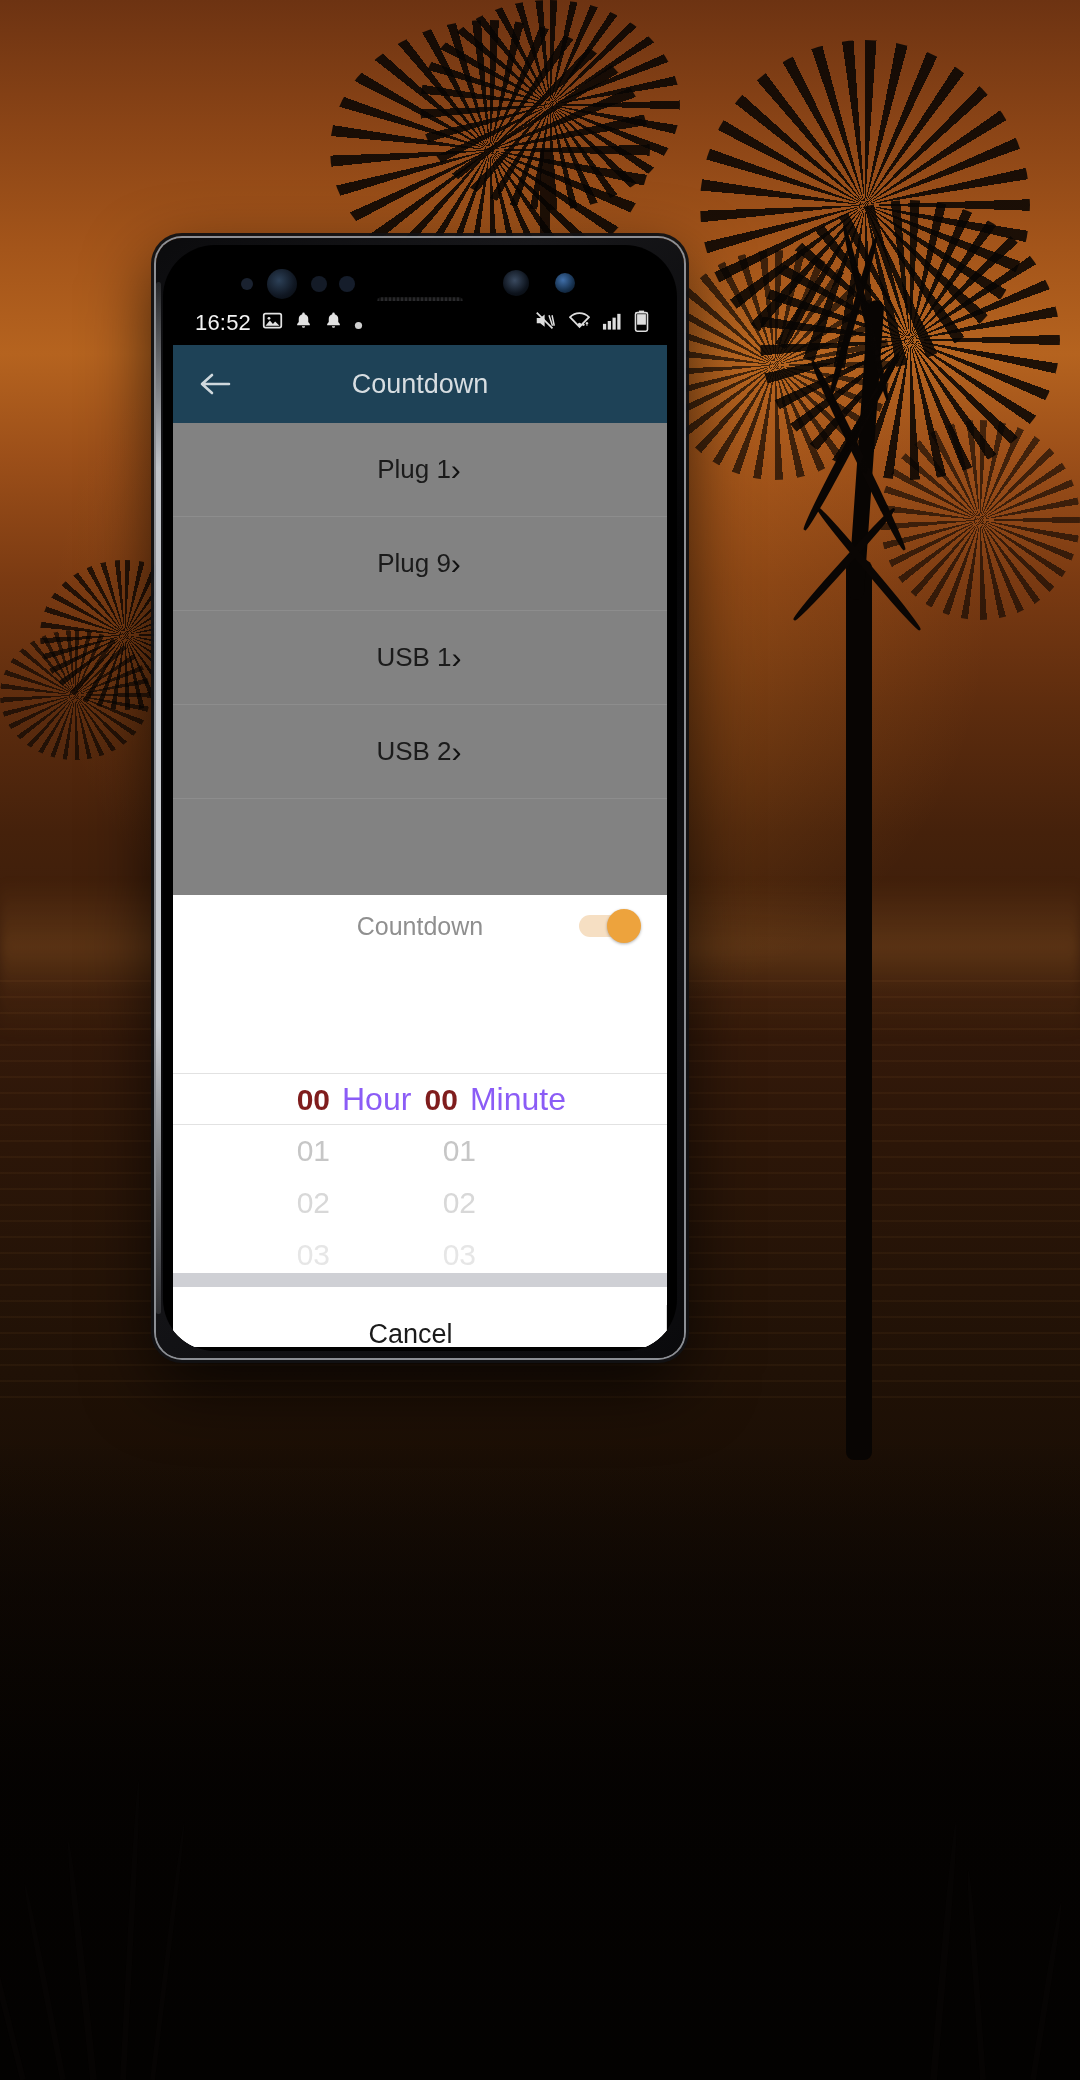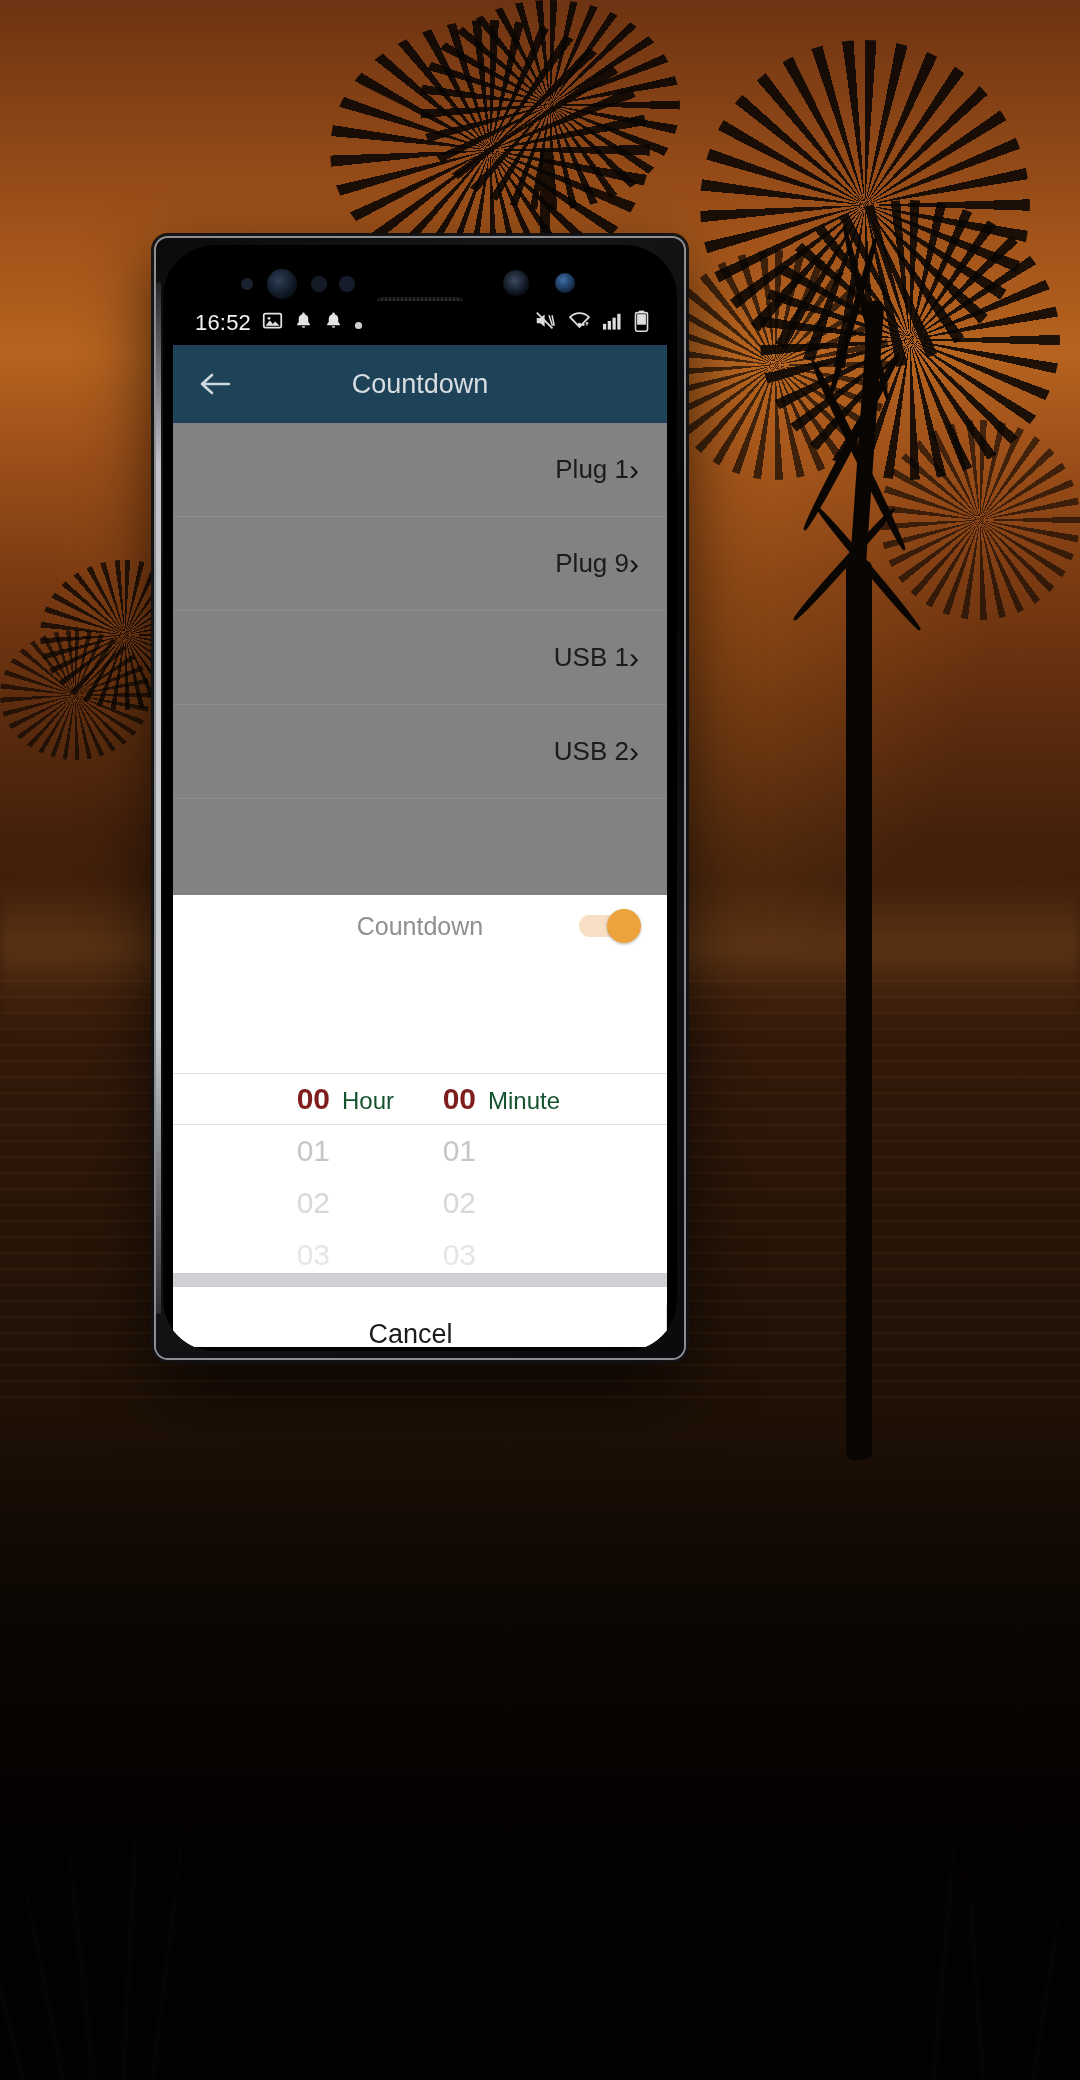--- a/index.html
+++ b/index.html
@@ -76,21 +76,21 @@
     background:#060403;
     transform-origin:bottom center;
     border-radius:50% 50% 0 0;
   }
 
   
   #phone{
     position:absolute;
     left:156px; top:238px;
     width:528px; height:1120px;
-    border-radius:12px;
+    border-radius:26px;
     background:linear-gradient(145deg,#0b0b0d 0%,#17171a 18%,#050506 45%,#131316 72%,#0a0a0c 100%);
     box-shadow:
       0 0 0 2px rgba(215,220,228,0.62),
       0 0 0 5px rgba(18,18,20,0.95),
       0 26px 70px rgba(0,0,0,0.75);
   }
   #phone::after{ 
     content:"";
     position:absolute; left:0; top:44px; bottom:44px; width:5px;
     border-radius:6px;
@@ -141,21 +141,21 @@
   }
   #back-arrow{ width:40px; height:40px; display:flex; align-items:center; justify-content:center; }
   #appbar-title{
     position:absolute; left:0; right:0; text-align:center;
     color:#d7dde1; font-size:27px; pointer-events:none;
   }
 
   
   #devicelist{ background:#828282; }
   .device-row{
-    height:94px; display:flex; align-items:center; justify-content:flex-end;
+    height:94px; display:flex; align-items:center; justify-content:center;
     padding:0 28px 0 26px;
     border-bottom:1px solid #8d8d8d;
   }
   .device-row .label{ font-size:26px; color:#1b1b1b; }
   .chev{ color:#111; font-size:30px; line-height:1; font-weight:400; }
   #listfill{ background:#828282; height:96px; }
 
   
   #sheet{ background:#fff; }
   #sheet-head{
@@ -185,21 +185,21 @@
   .picker-row{
     height:52px; display:flex; align-items:center; justify-content:center; gap:0;
   }
   .pcol{ width:146px; display:flex; align-items:baseline; justify-content:flex-start; }
   .pcol .num{ width:56px; text-align:right; }
   .pcol .unit{ padding-left:12px; }
   .row-selected{
     border-top:1px solid #e2e2e2; border-bottom:1px solid #e2e2e2;
   }
   .row-selected .num{ color:#7f1d1d; font-size:30px; font-weight:700; }
-  .row-selected .unit{ color:#14532d; font-size:24px; }
+  .row-selected .unit{ color:#8b5cf6; font-size:32px; }
   .row-dim .num{ font-size:30px; font-weight:400; }
   .row-dim .unit{ font-size:24px; }
   .dim1 .num,.dim1 .unit{ color:#c6c6c6; }
   .dim2 .num,.dim2 .unit{ color:#d8d8d8; }
   .dim3 .num,.dim3 .unit{ color:#e6e6e6; }
 
   #sheet-divider{ height:14px; background:#cfd0d5; }
 
   #actions{ display:flex; height:94px; background:#fff; align-items:stretch;gap:18px; }
   .action-btn{

